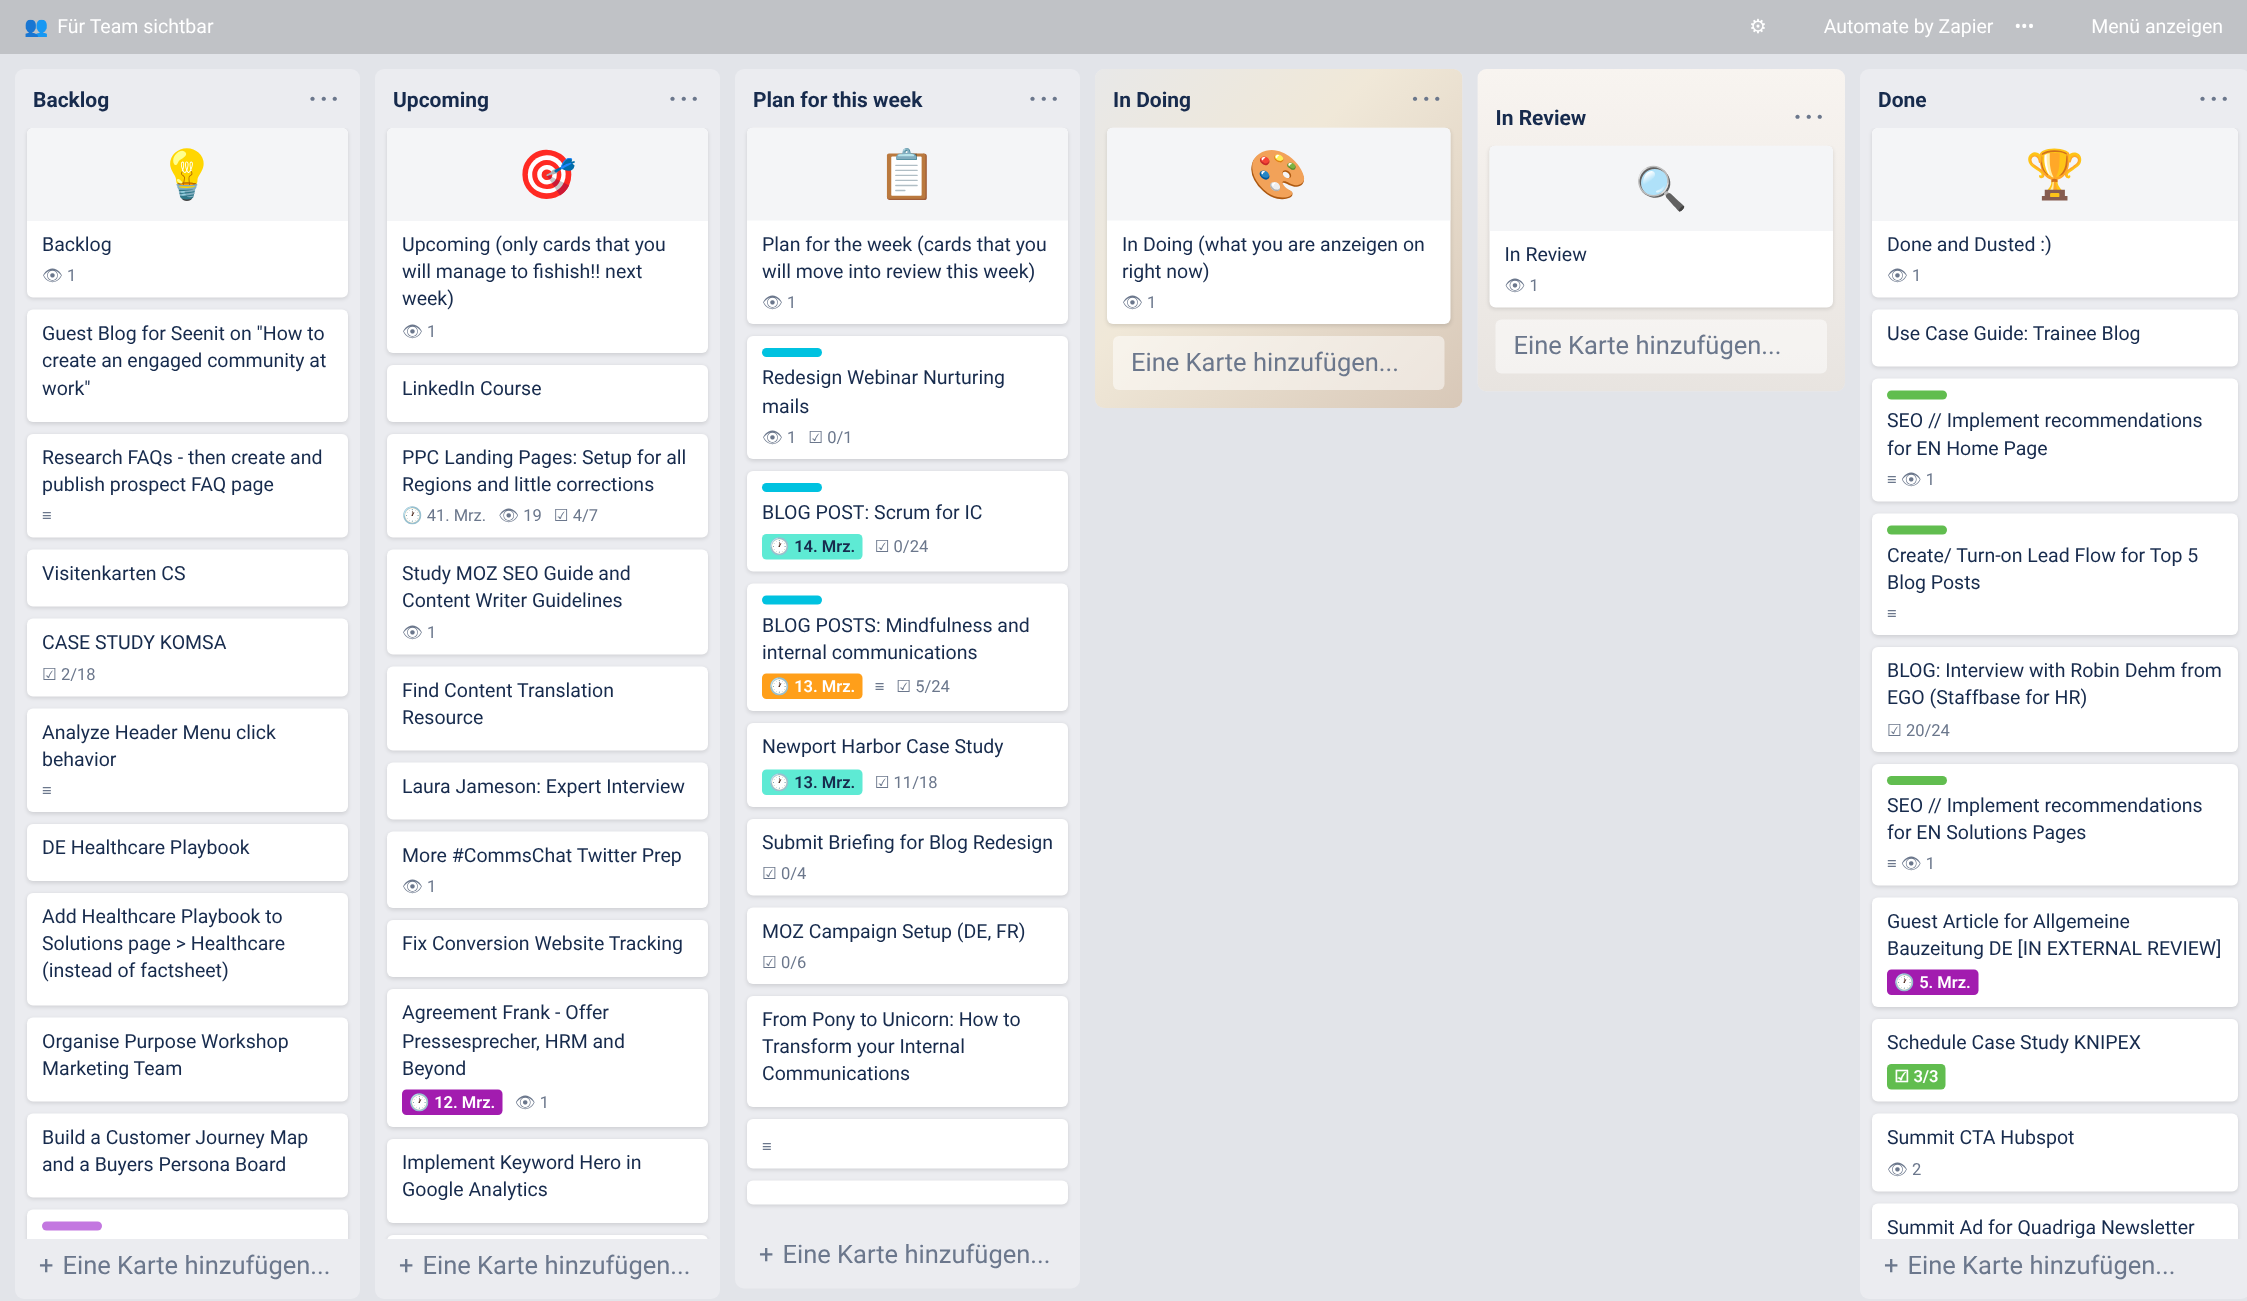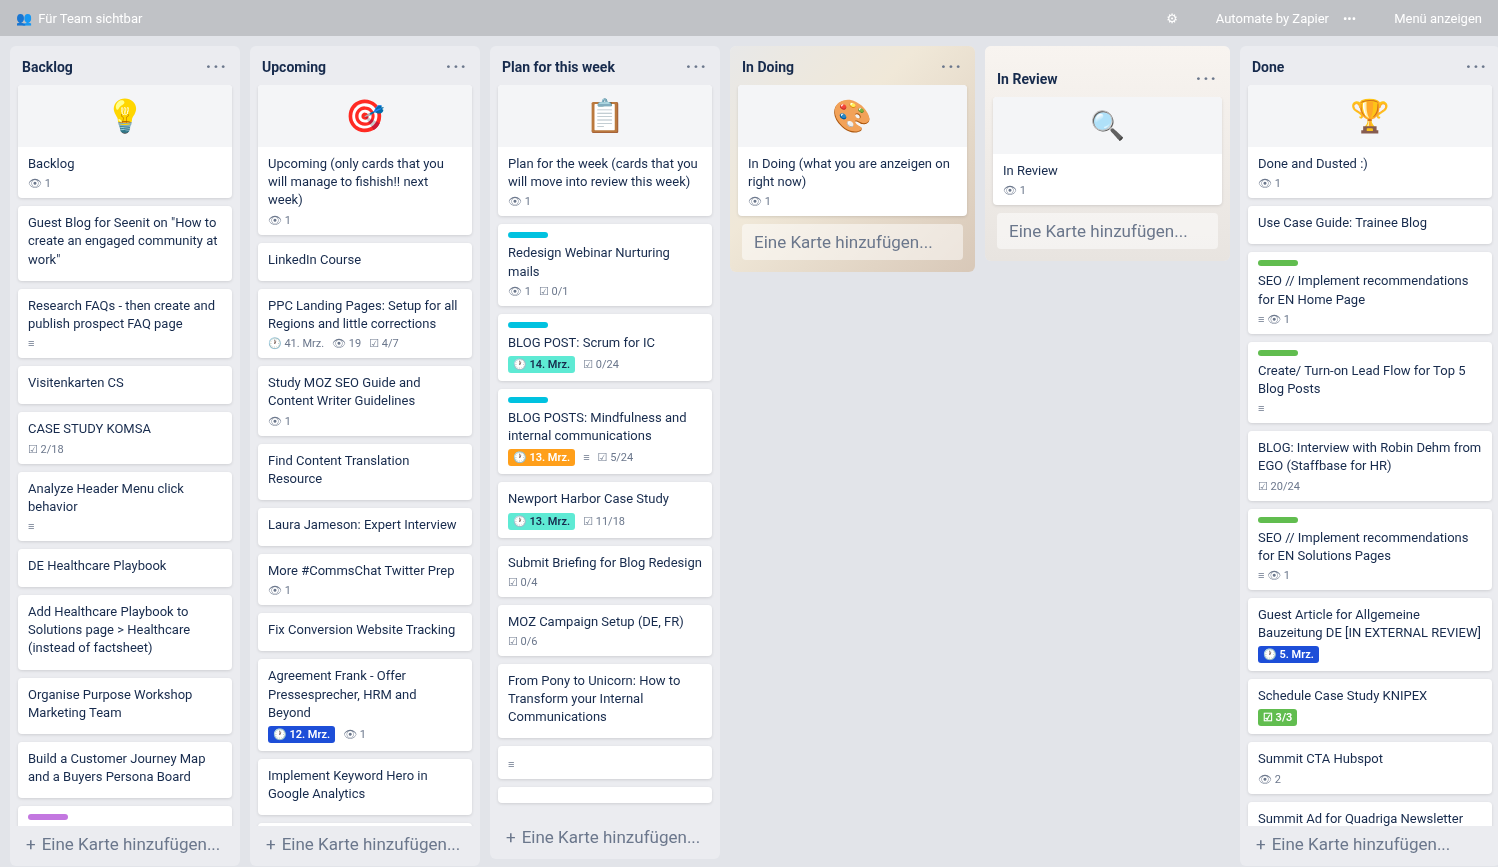--- a/index.html
+++ b/index.html
@@ -116,21 +116,21 @@
       display: inline-flex;
       align-items: center;
       gap: 3px;
       padding: 2px 5px;
       border-radius: 3px;
       font-size: 11px;
       font-weight: 600;
     }
     .badge-yellow { background: #5eead4; color: #172b4d; }
     .badge-orange { background: #ff9f1a; color: #fff; }
-    .badge-red { background: #1d4ed8; color: #fff; }
+    .badge-red { background: #a21caf; color: #fff; }
     .badge-green { background: #61bd4f; color: #fff; }
     .add-card-btn {
       display: flex;
       align-items: center;
       gap: 6px;
       padding: 8px 12px;
       color: #6b778c;
       font-size: 17px;
       cursor: pointer;
       border-radius: 4px;

